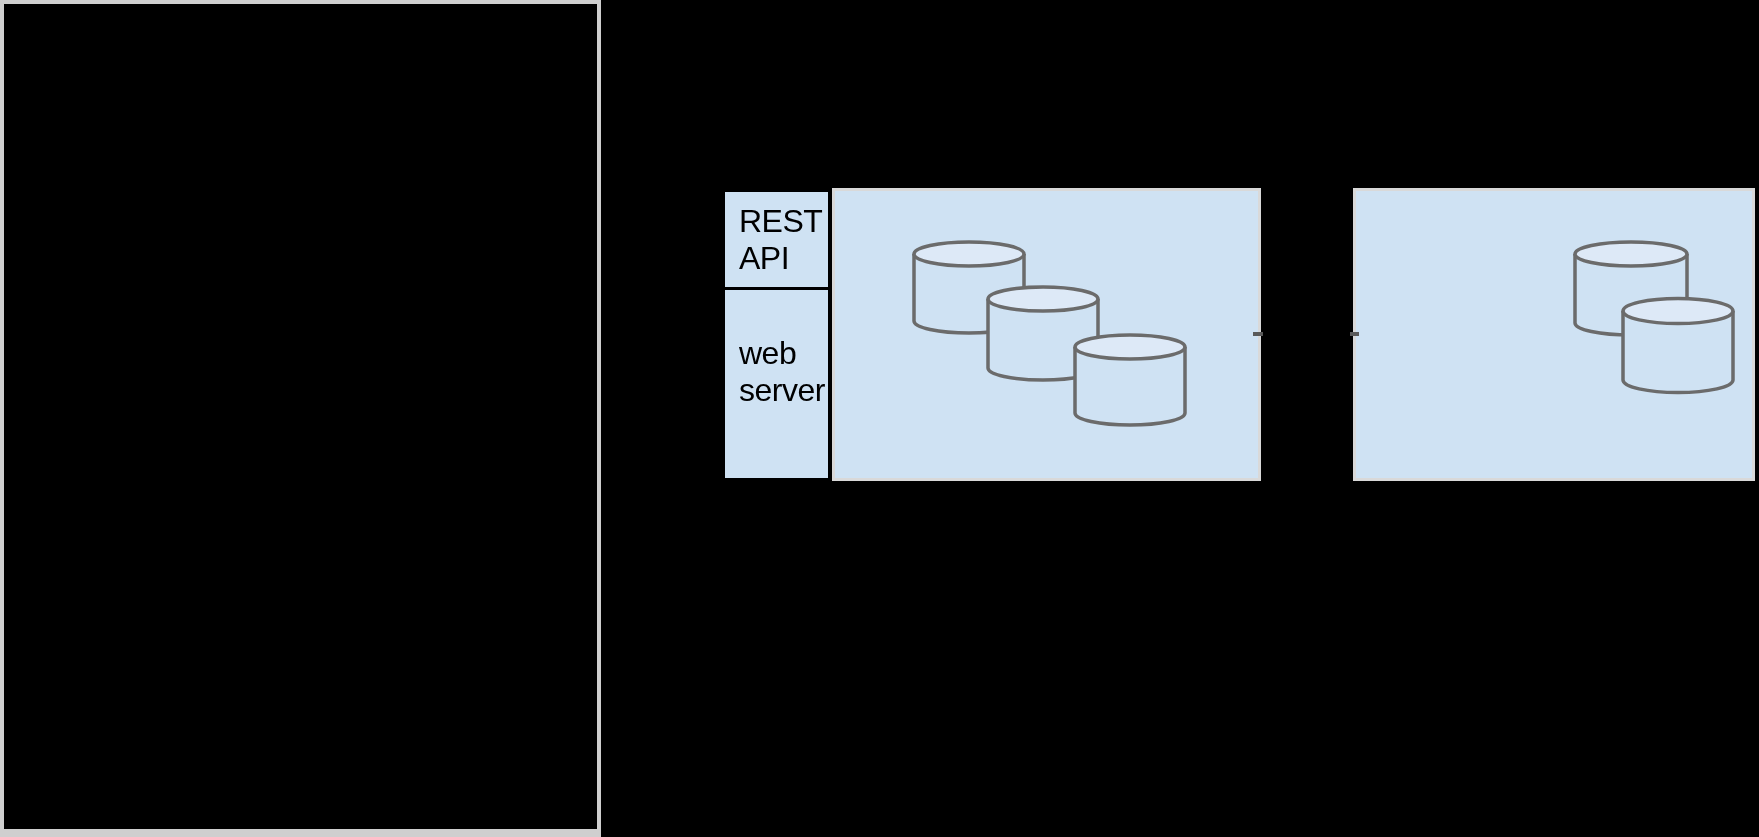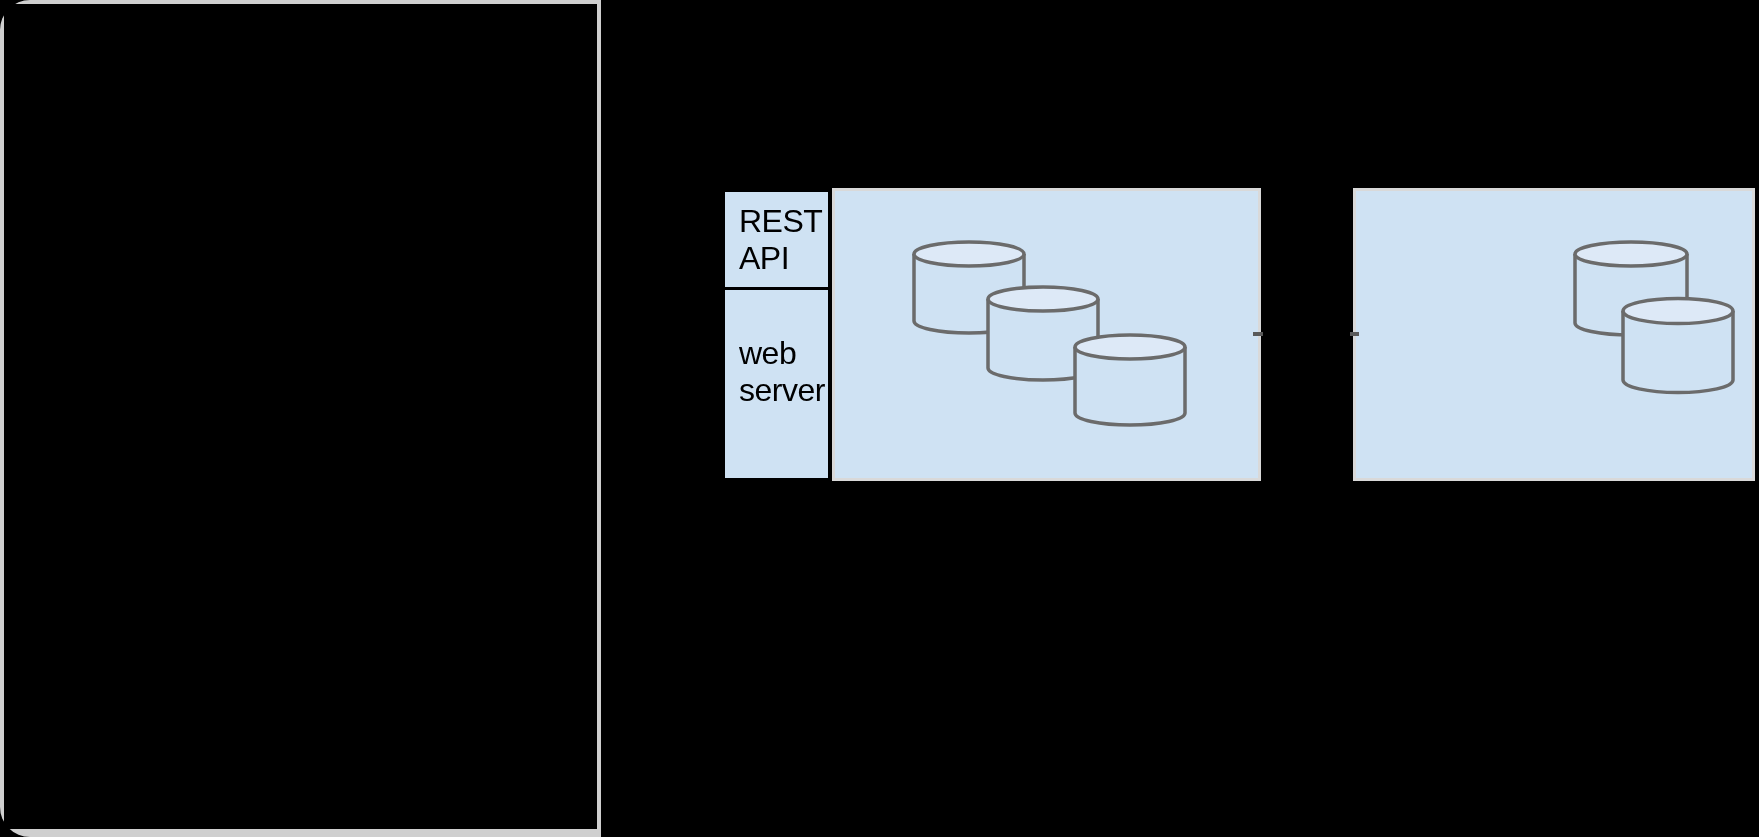--- a/index.html
+++ b/index.html
@@ -7,21 +7,20 @@
     padding: 0;
     background: #000000;
   }
   #stage {
     position: relative;
     width: 1759px;
     height: 837px;
     background: #000000;
     overflow: hidden;
     font-family: "Liberation Sans", "DejaVu Sans", sans-serif;
-    border-radius: 30px;
   }
 
   
   .left-panel {
     position: absolute;
     left: 0;
     top: 0;
     width: 601px;
     height: 837px;
     box-sizing: border-box;

